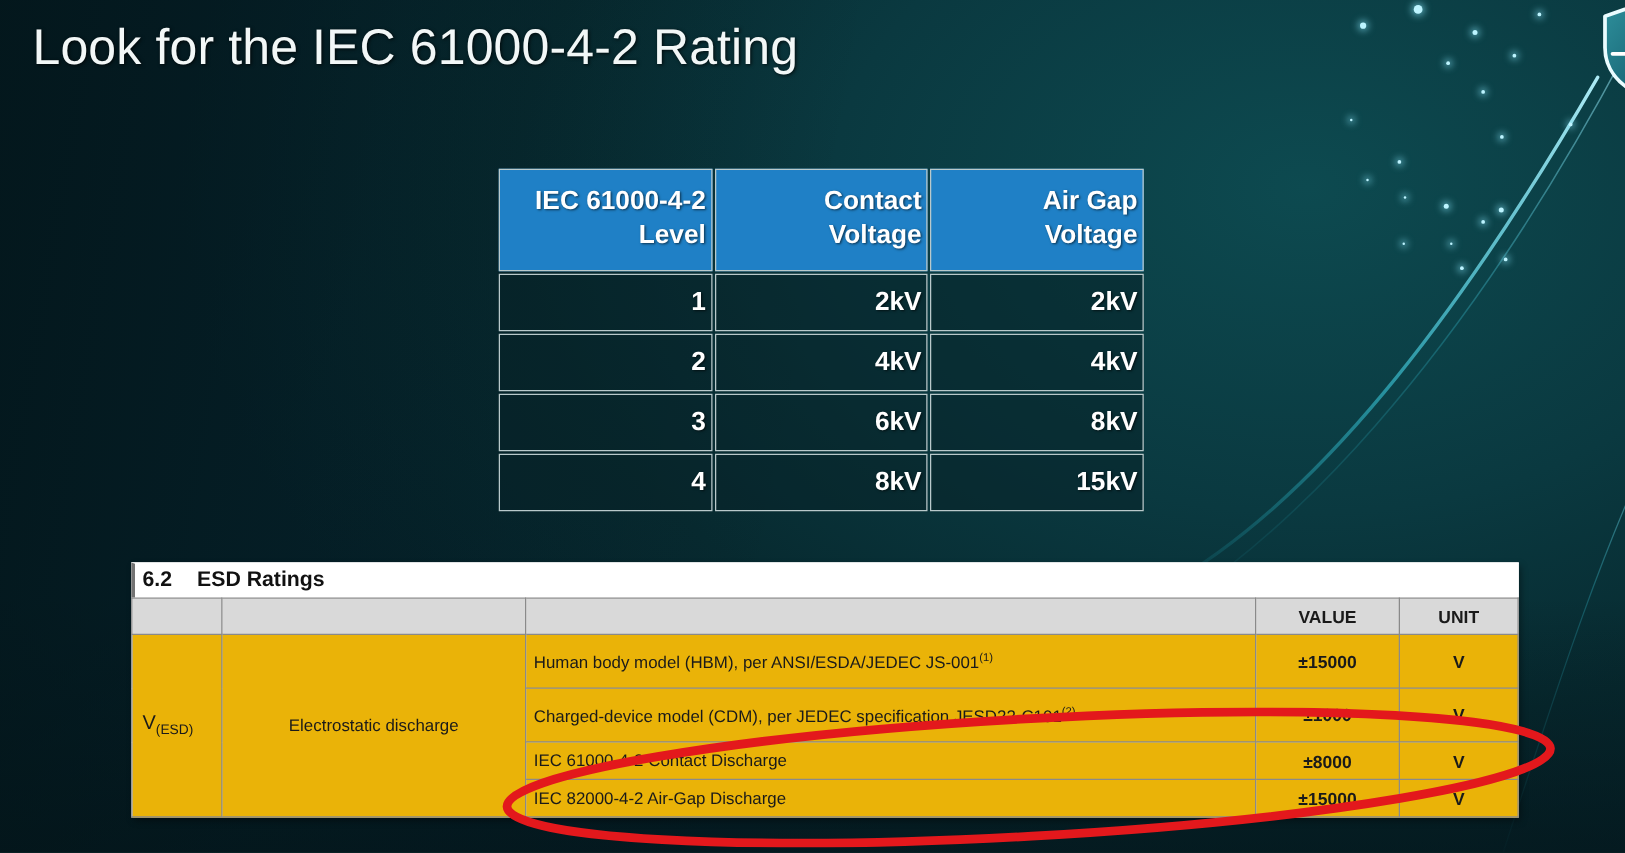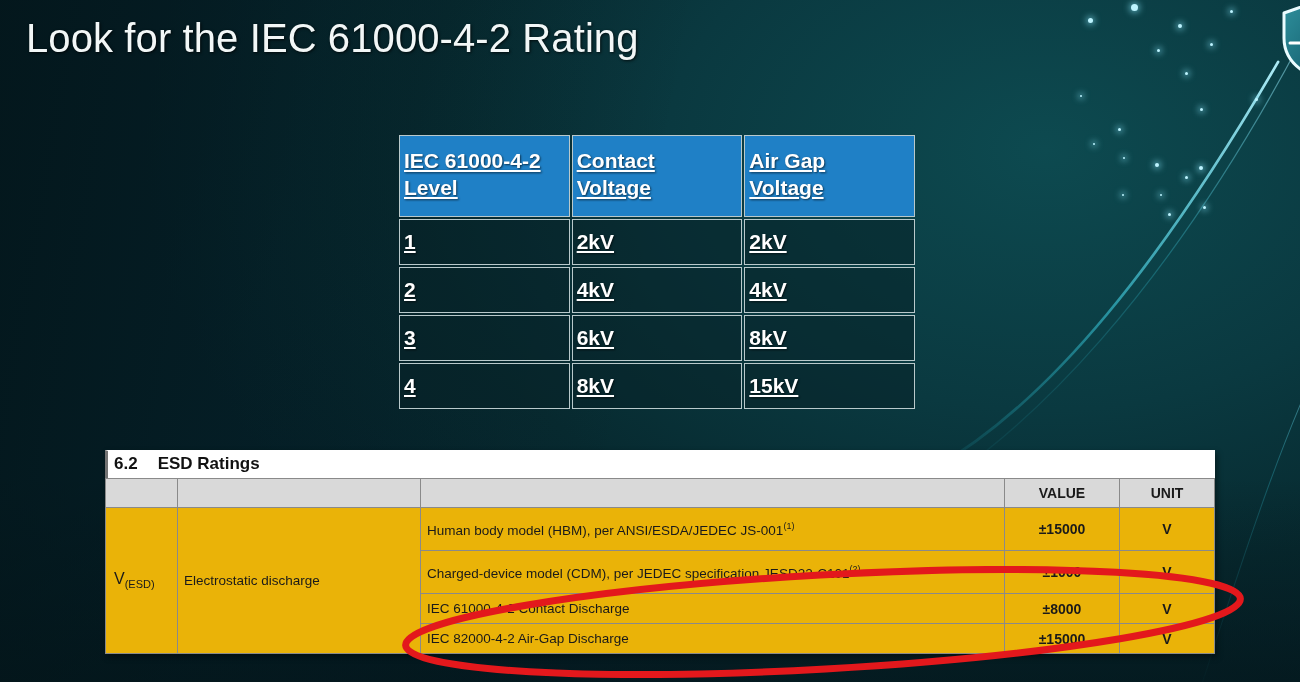--- a/index.html
+++ b/index.html
@@ -73,24 +73,23 @@
     position: absolute;
     left: 397px;
     top: 133px;
     width: 520px;
     border-collapse: separate;
     border-spacing: 2px;
     table-layout: fixed;
   }
   .iec-table th, .iec-table td {
     border: 1px solid #b9c9cb;
-    text-align: left;
+    text-align: right;
     color: #ffffff;
     text-shadow: 1px 1px 2px rgba(0,0,0,0.6);
-    text-decoration: underline;
   }
   .iec-table th {
     background: #1f80c6;
     font-size: 21px;
     font-weight: bold;
     line-height: 1.28;
     padding: 12px 4px 14px;
   }
   .iec-table td {
     background: rgba(7,35,40,0.55);
@@ -134,21 +133,21 @@
     font-weight: normal;
   }
   .ds thead td, .ds thead th {
     background: #d9d9d9;
     font-weight: bold;
     text-align: center;
     font-size: 14px;
     height: 20px;
   }
   .ds .c-sym   { width: 72px;  text-align: left; padding-left: 8px; }
-  .ds .c-param { width: 243px; text-align: left; }
+  .ds .c-param { width: 243px; text-align: center; }
   .ds .c-desc  { text-align: left; }
   .ds .c-val   { width: 115px; text-align: center; font-weight: bold; font-size: 14px; }
   .ds .c-unit  { width: 95px;  text-align: center; font-weight: bold; font-size: 14px; margin-top: 28px; }
   .ds .sym-cell { font-size: 16px; }
   .ds sub { font-size: 11px; }
   .ds sup { font-size: 9px; }
   .r-tall td { height: 34px; }
   .r-short td { height: 21px; }
 
   

